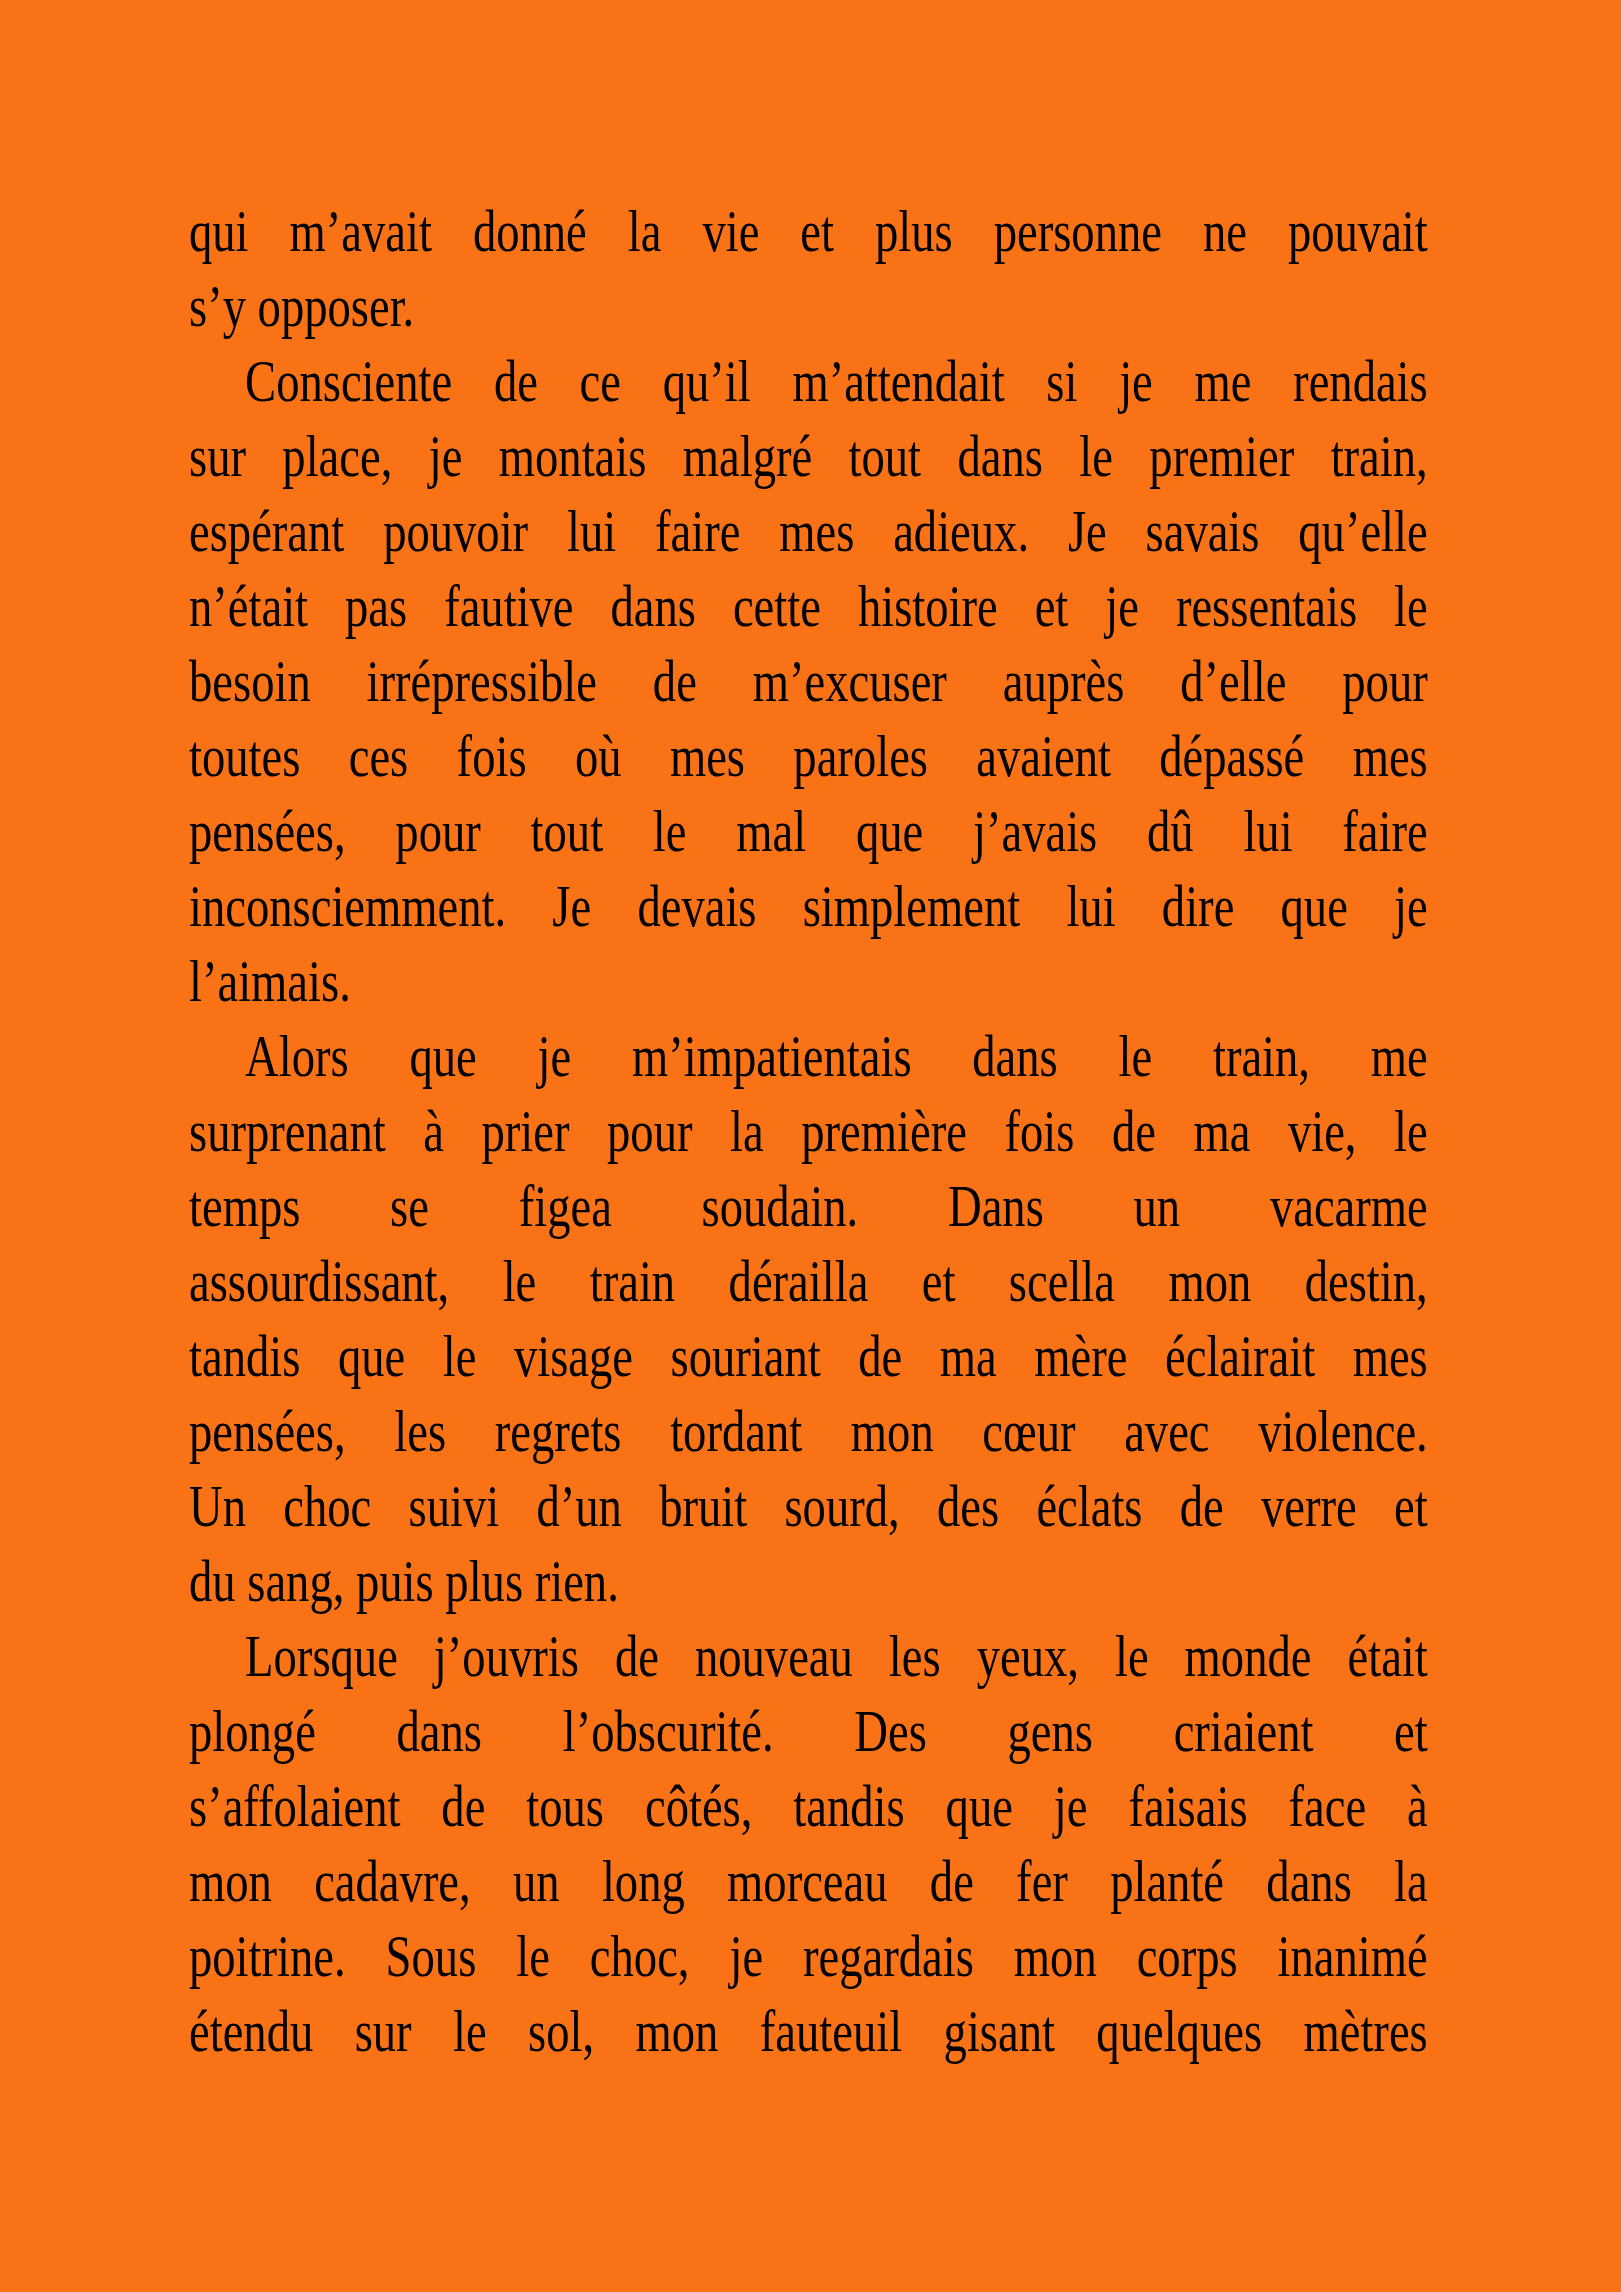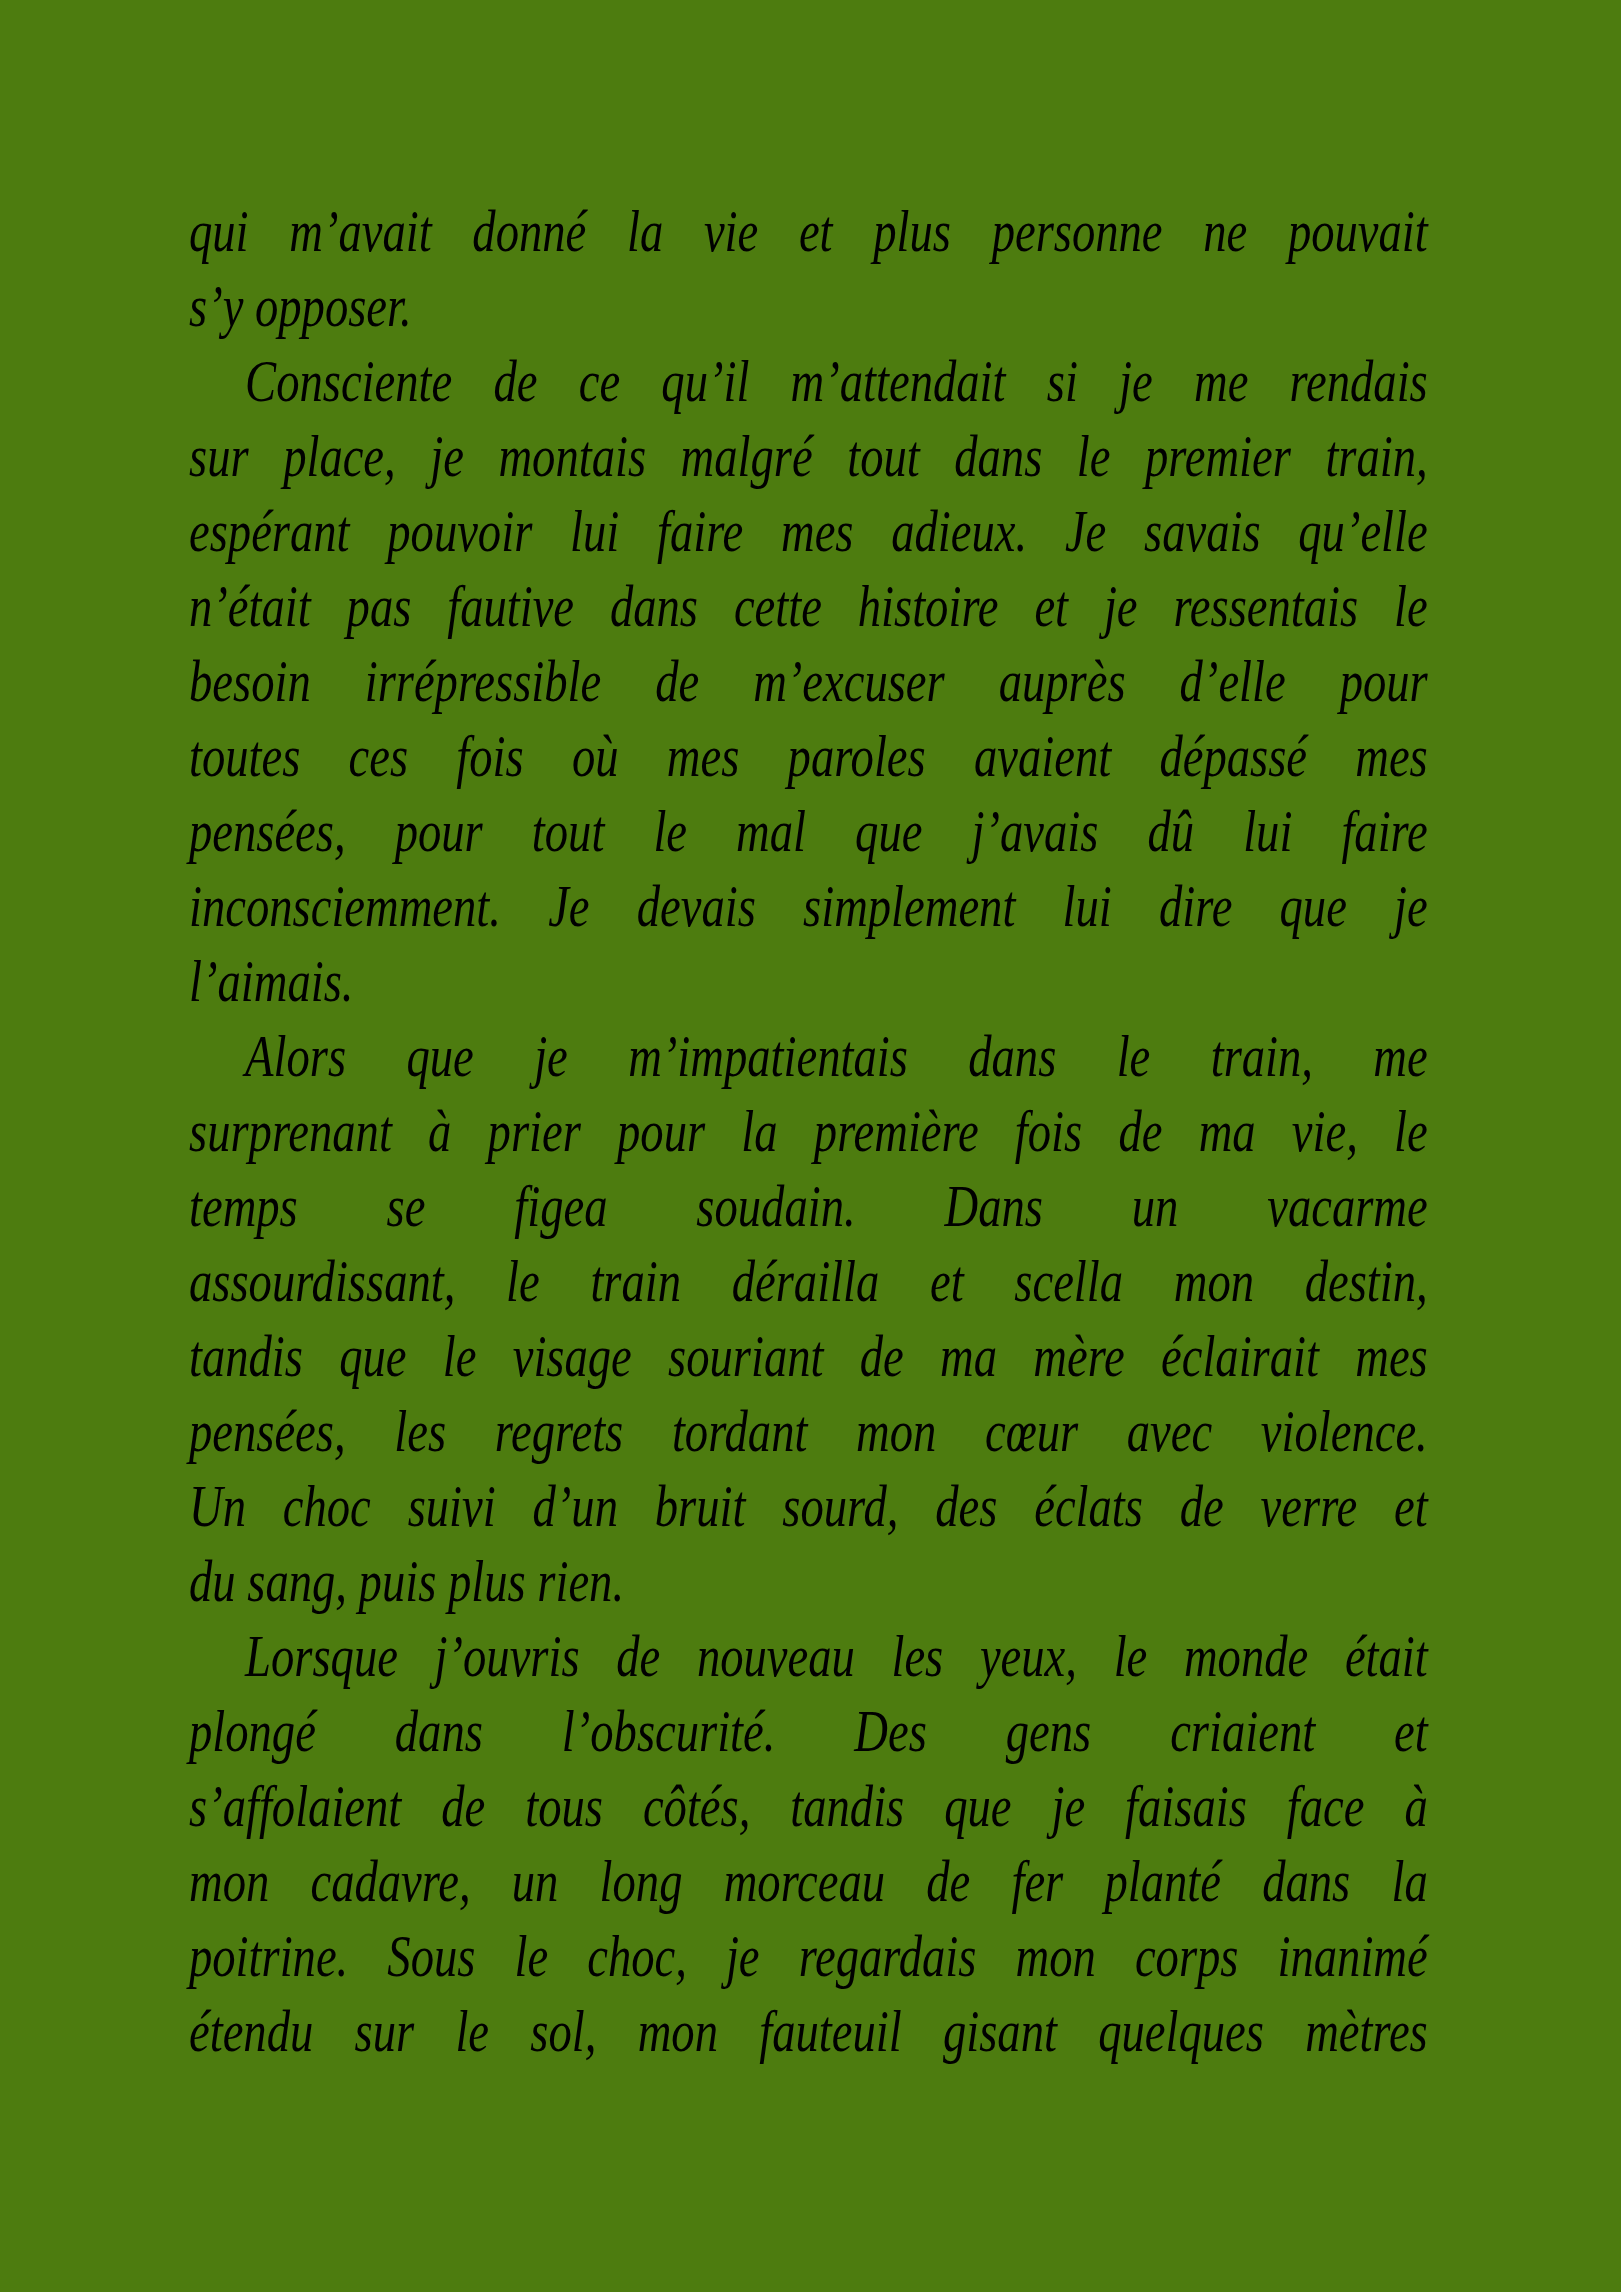--- a/index.html
+++ b/index.html
@@ -10,22 +10,21 @@
     width: 1621px;
     height: 2293px;
     background: #ffffff;
     position: relative;
     overflow: hidden;
     font-family: "Liberation Serif", "DejaVu Serif", serif;
   }
   .page {
     position: absolute;
     inset: 0;
-    background: #4d7c0f;
-    font-style: italic;
+    background: #f97316;
   }
   
   .text-block {
     position: absolute;
     left: 189px;
     top: 194px;
     width: 1568px;
     transform: scaleX(0.79);
     transform-origin: 0 0;
     font-size: 59px;

